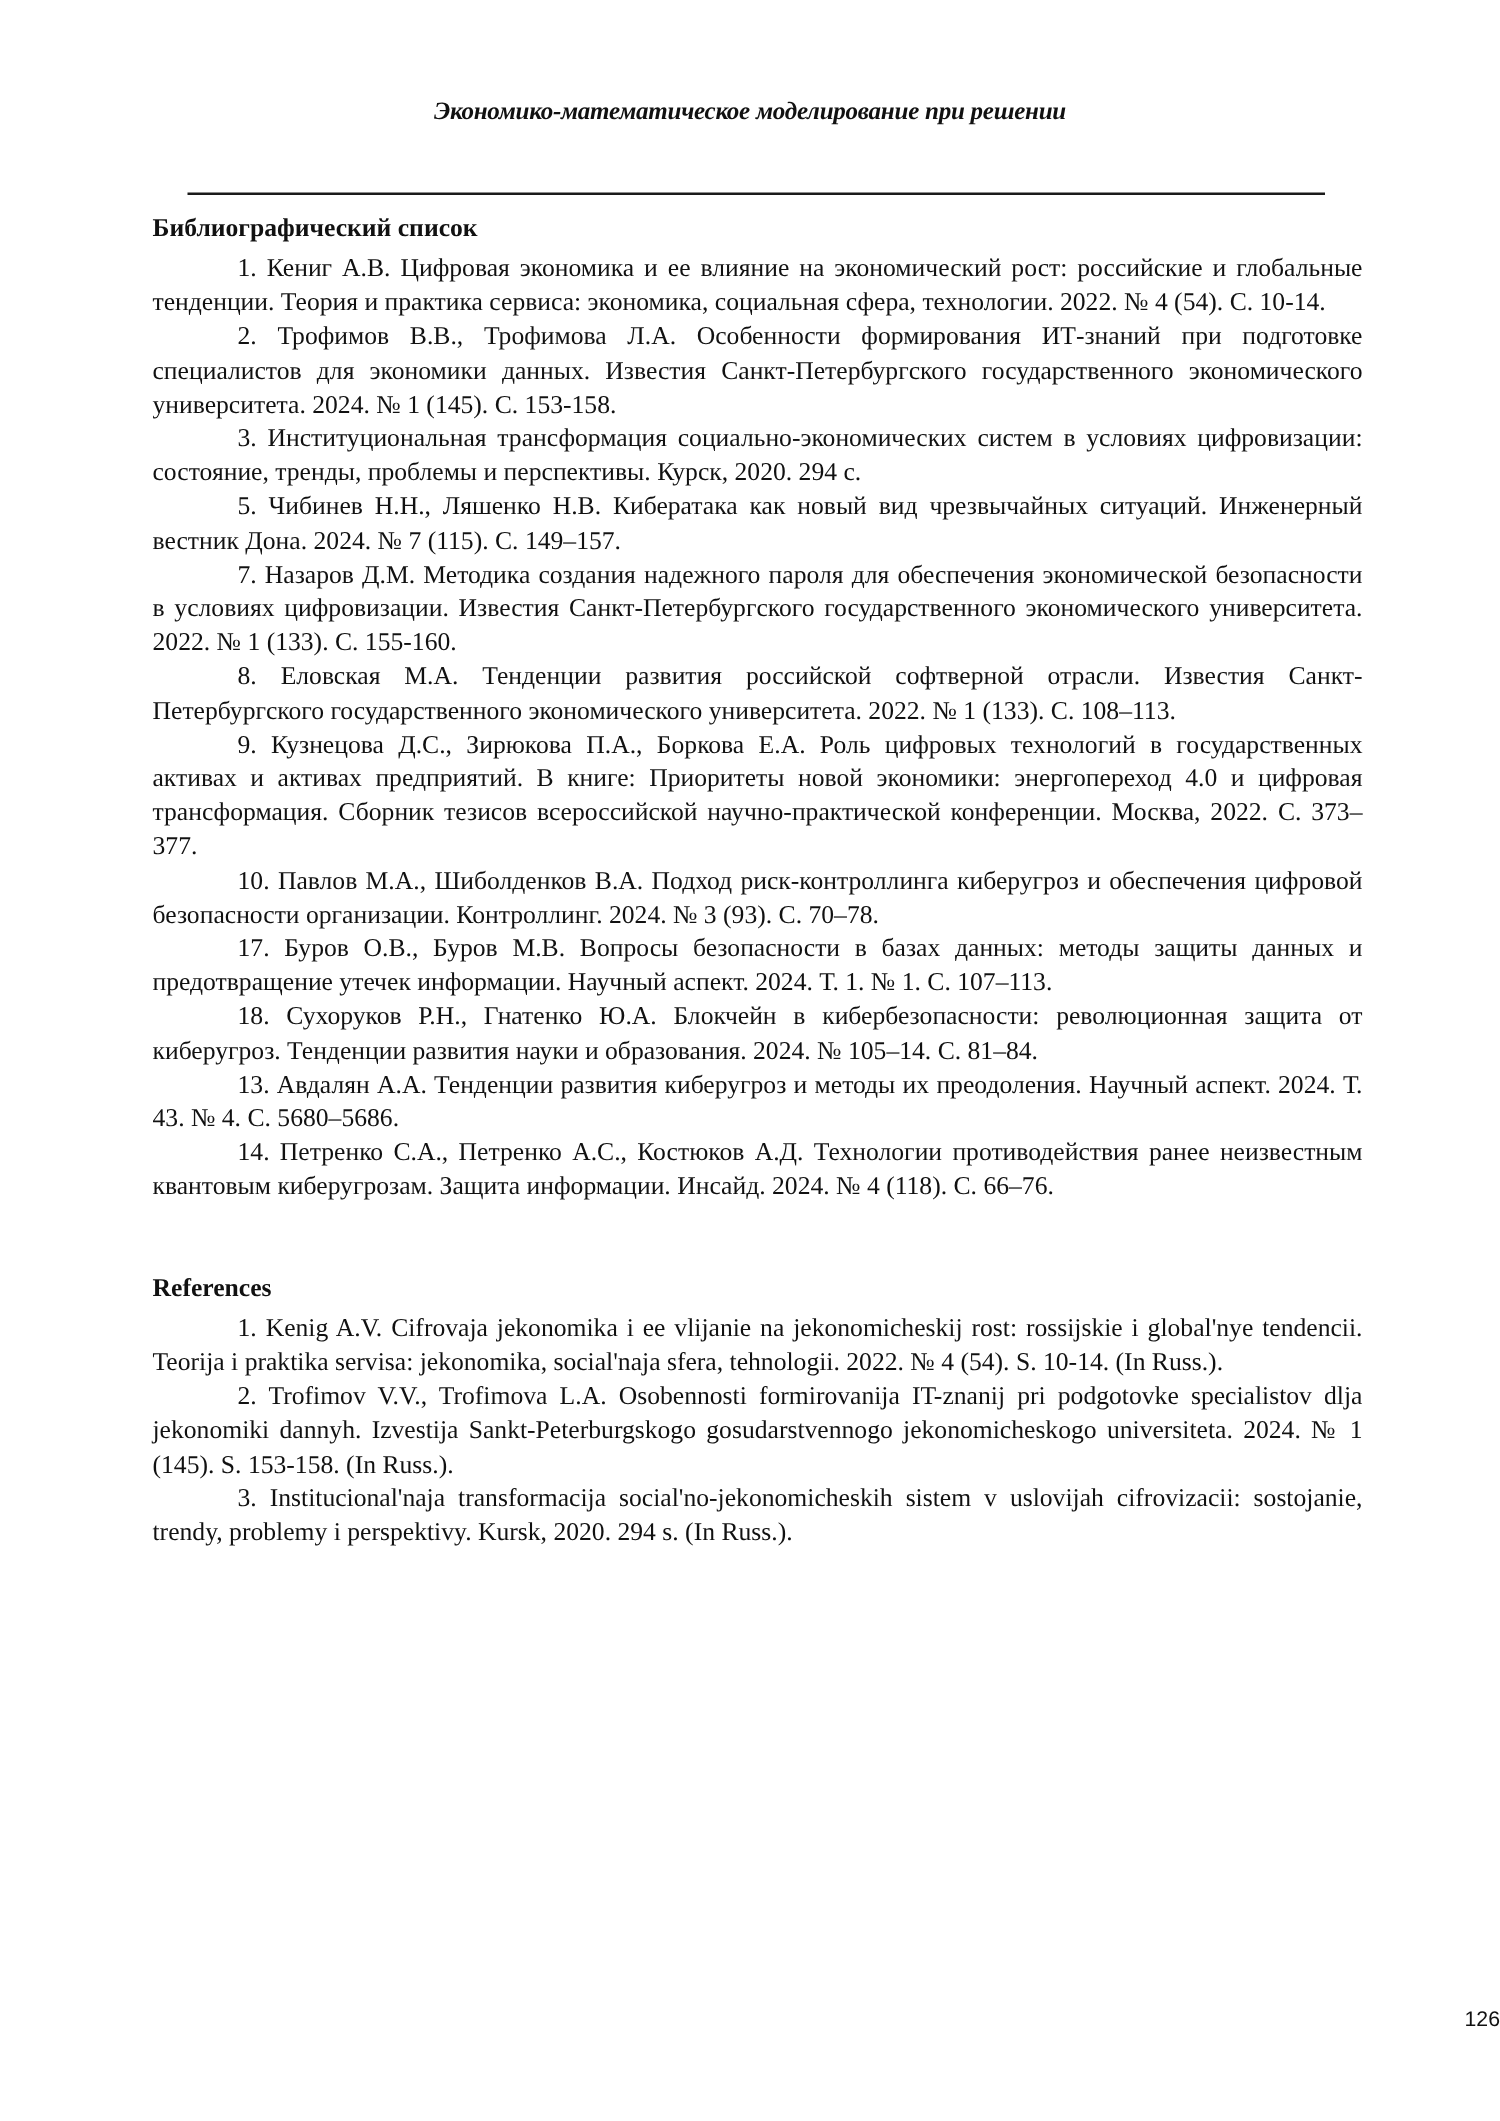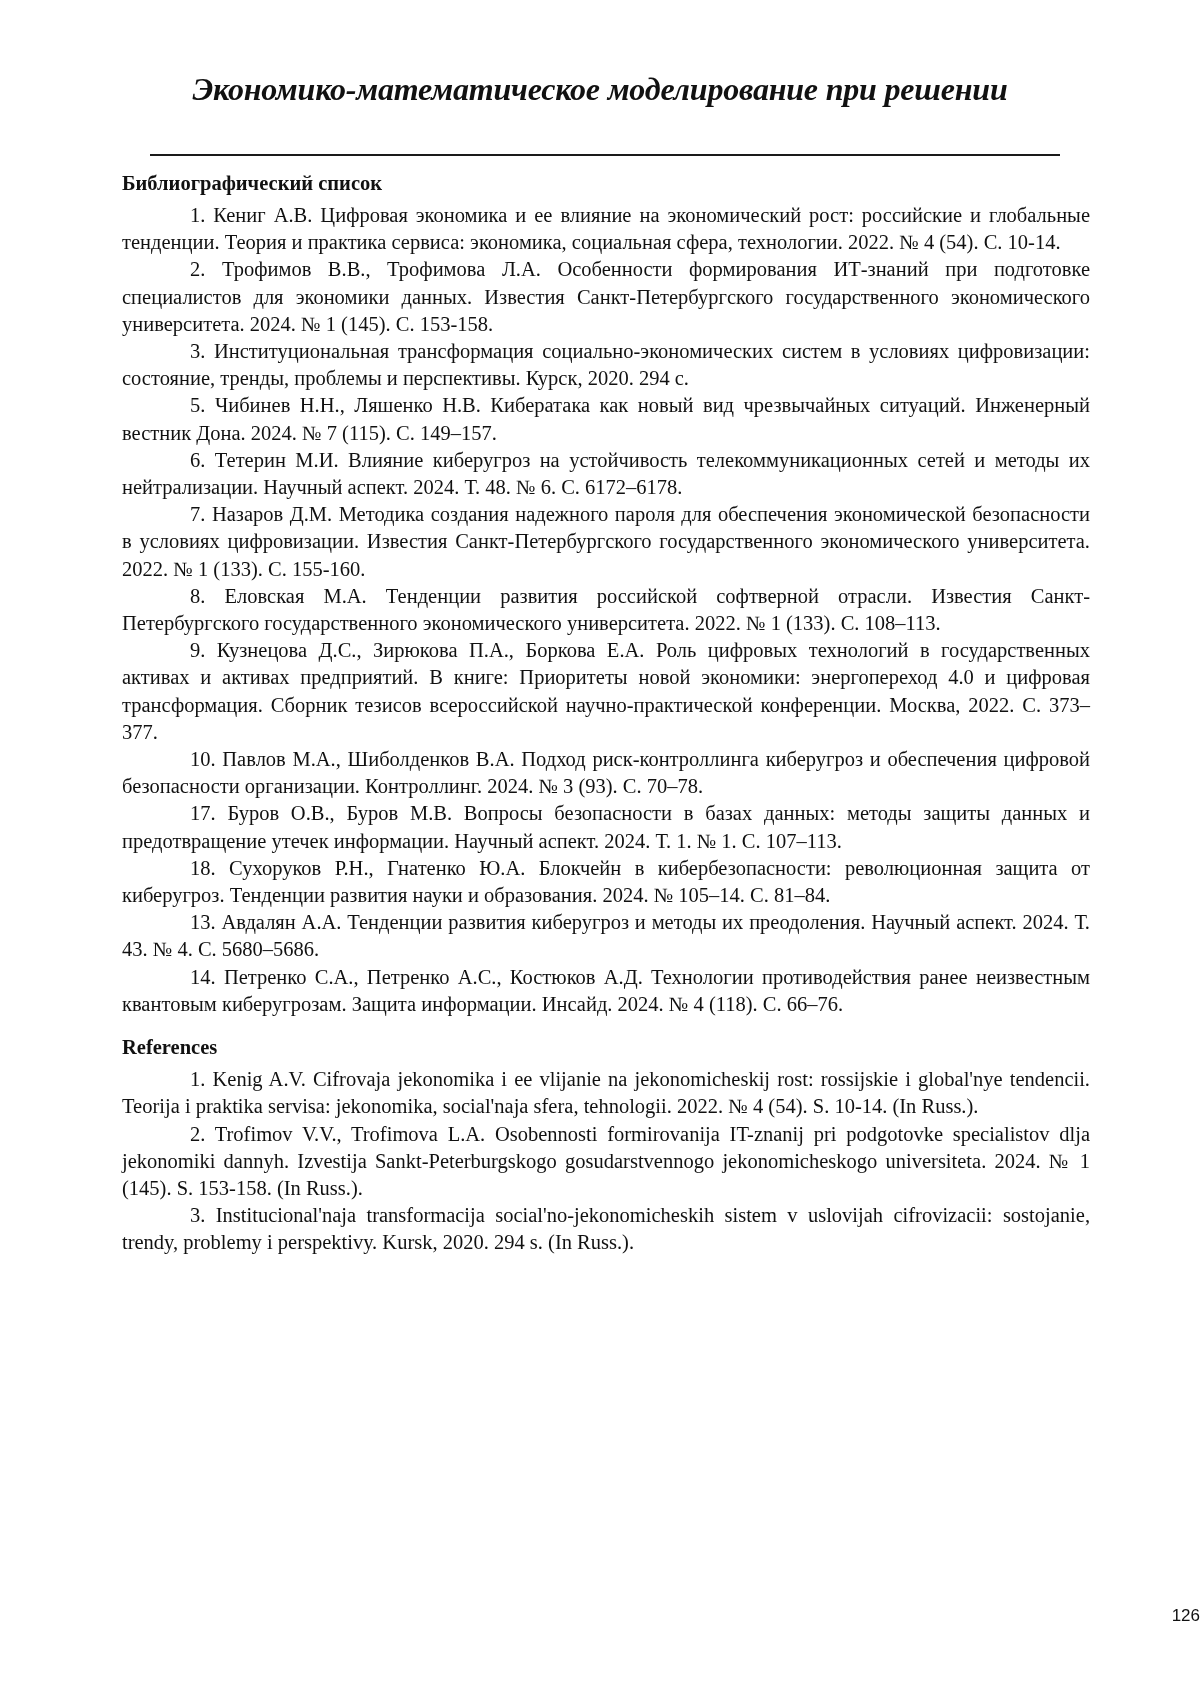--- a/index.html
+++ b/index.html
@@ -2,61 +2,60 @@
 <html><head>
 <meta charset="utf-8">
 <style>
   html, body { margin: 0; padding: 0; background: #ffffff; }
   body {
     width: 1200px; height: 1697px; position: relative; overflow: hidden;
     font-family: "Liberation Serif", "DejaVu Serif", serif; color: #111;
   }
   .page-header {
     position: absolute; left: 0; top: 72px; width: 1200px; text-align: center;
-    font-style: italic; font-weight: bold; font-size: 32px; line-height: 34px;
+    font-style: italic; font-weight: bold; font-size: 20px; line-height: 34px;
     letter-spacing: -0.2px;
   }
   .header-rule {
     position: absolute; left: 150px; top: 154px; width: 910px; height: 0;
     border-top: 2.5px solid #1a1a1a;
   }
   .content {
     position: absolute; left: 122px; top: 170px; width: 968px;
     font-size: 20.5px; line-height: 27.2px;
   }
   .section-title {
     text-align: left; font-weight: bold; font-size: 20.5px;
     margin: 0 0 5px 0; line-height: 27px;
   }
   .entry {
     text-align: justify; text-indent: 68px; margin: 0; padding: 0;
   }
   .entry .num { }
-  .refs { margin-top: 16px; }
+  .refs { margin-top: 54px; }
   .page-number {
     position: absolute; left: 0; top: 1606px; width: 1200px; text-align: right;
     font-family: "Liberation Sans", "DejaVu Sans", sans-serif; font-size: 17px;
   }
 </style>
 </head>
 <body>
 
 <div class="page-header">
   <div>Экономико-математическое моделирование при решении</div>
 </div>
 <div class="header-rule"></div>
 
 <div class="content">
   <div class="section-title">Библиографический список</div>
   <div>
     <p class="entry"><span class="num">1.</span> <span>Кениг А.В. Цифровая экономика и ее влияние на экономический рост: российские и глобальные тенденции. Теория и практика сервиса: экономика, социальная сфера, технологии. 2022. № 4 (54). С. 10-14.</span></p>
     <p class="entry"><span class="num">2.</span> <span>Трофимов В.В., Трофимова Л.А. Особенности формирования ИТ-знаний при подготовке специалистов для экономики данных. Известия Санкт-Петербургского государственного экономического университета. 2024. № 1 (145). С. 153-158.</span></p>
     <p class="entry"><span class="num">3.</span> <span>Институциональная трансформация социально-экономических систем в условиях цифровизации: состояние, тренды, проблемы и перспективы. Курск, 2020. 294 с.</span></p>
     <p class="entry"><span class="num">5.</span> <span>Чибинев Н.Н., Ляшенко Н.В. Кибератака как новый вид чрезвычайных ситуаций. Инженерный вестник Дона. 2024. № 7 (115). С. 149–157.</span></p>
-    <p class="entry"><span class="num">6.</span> <span>Тетерин М.И. Влияние киберугроз на устойчивость телекоммуникационных сетей и методы их нейтрализации. Научный аспект. 2024. Т. 48. № 6. С. 6172–6178.</span></p>
     <p class="entry"><span class="num">7.</span> <span>Назаров Д.М. Методика создания надежного пароля для обеспечения экономической безопасности в условиях цифровизации. Известия Санкт-Петербургского государственного экономического университета. 2022. № 1 (133). С. 155-160.</span></p>
     <p class="entry"><span class="num">8.</span> <span>Еловская М.А. Тенденции развития российской софтверной отрасли. Известия Санкт-Петербургского государственного экономического университета. 2022. № 1 (133). С. 108–113.</span></p>
     <p class="entry"><span class="num">9.</span> <span>Кузнецова Д.С., Зирюкова П.А., Боркова Е.А. Роль цифровых технологий в государственных активах и активах предприятий. В книге: Приоритеты новой экономики: энергопереход 4.0 и цифровая трансформация. Сборник тезисов всероссийской научно-практической конференции. Москва, 2022. С. 373–377.</span></p>
     <p class="entry"><span class="num">10.</span> <span>Павлов М.А., Шиболденков В.А. Подход риск-контроллинга киберугроз и обеспечения цифровой безопасности организации. Контроллинг. 2024. № 3 (93). С. 70–78.</span></p>
     <p class="entry"><span class="num">17.</span> <span>Буров О.В., Буров М.В. Вопросы безопасности в базах данных: методы защиты данных и предотвращение утечек информации. Научный аспект. 2024. Т. 1. № 1. С. 107–113.</span></p>
     <p class="entry"><span class="num">18.</span> <span>Сухоруков Р.Н., Гнатенко Ю.А. Блокчейн в кибербезопасности: революционная защита от киберугроз. Тенденции развития науки и образования. 2024. № 105–14. С. 81–84.</span></p>
     <p class="entry"><span class="num">13.</span> <span>Авдалян А.А. Тенденции развития киберугроз и методы их преодоления. Научный аспект. 2024. Т. 43. № 4. С. 5680–5686.</span></p>
     <p class="entry"><span class="num">14.</span> <span>Петренко С.А., Петренко А.С., Костюков А.Д. Технологии противодействия ранее неизвестным квантовым киберугрозам. Защита информации. Инсайд. 2024. № 4 (118). С. 66–76.</span></p>
   </div>
 

